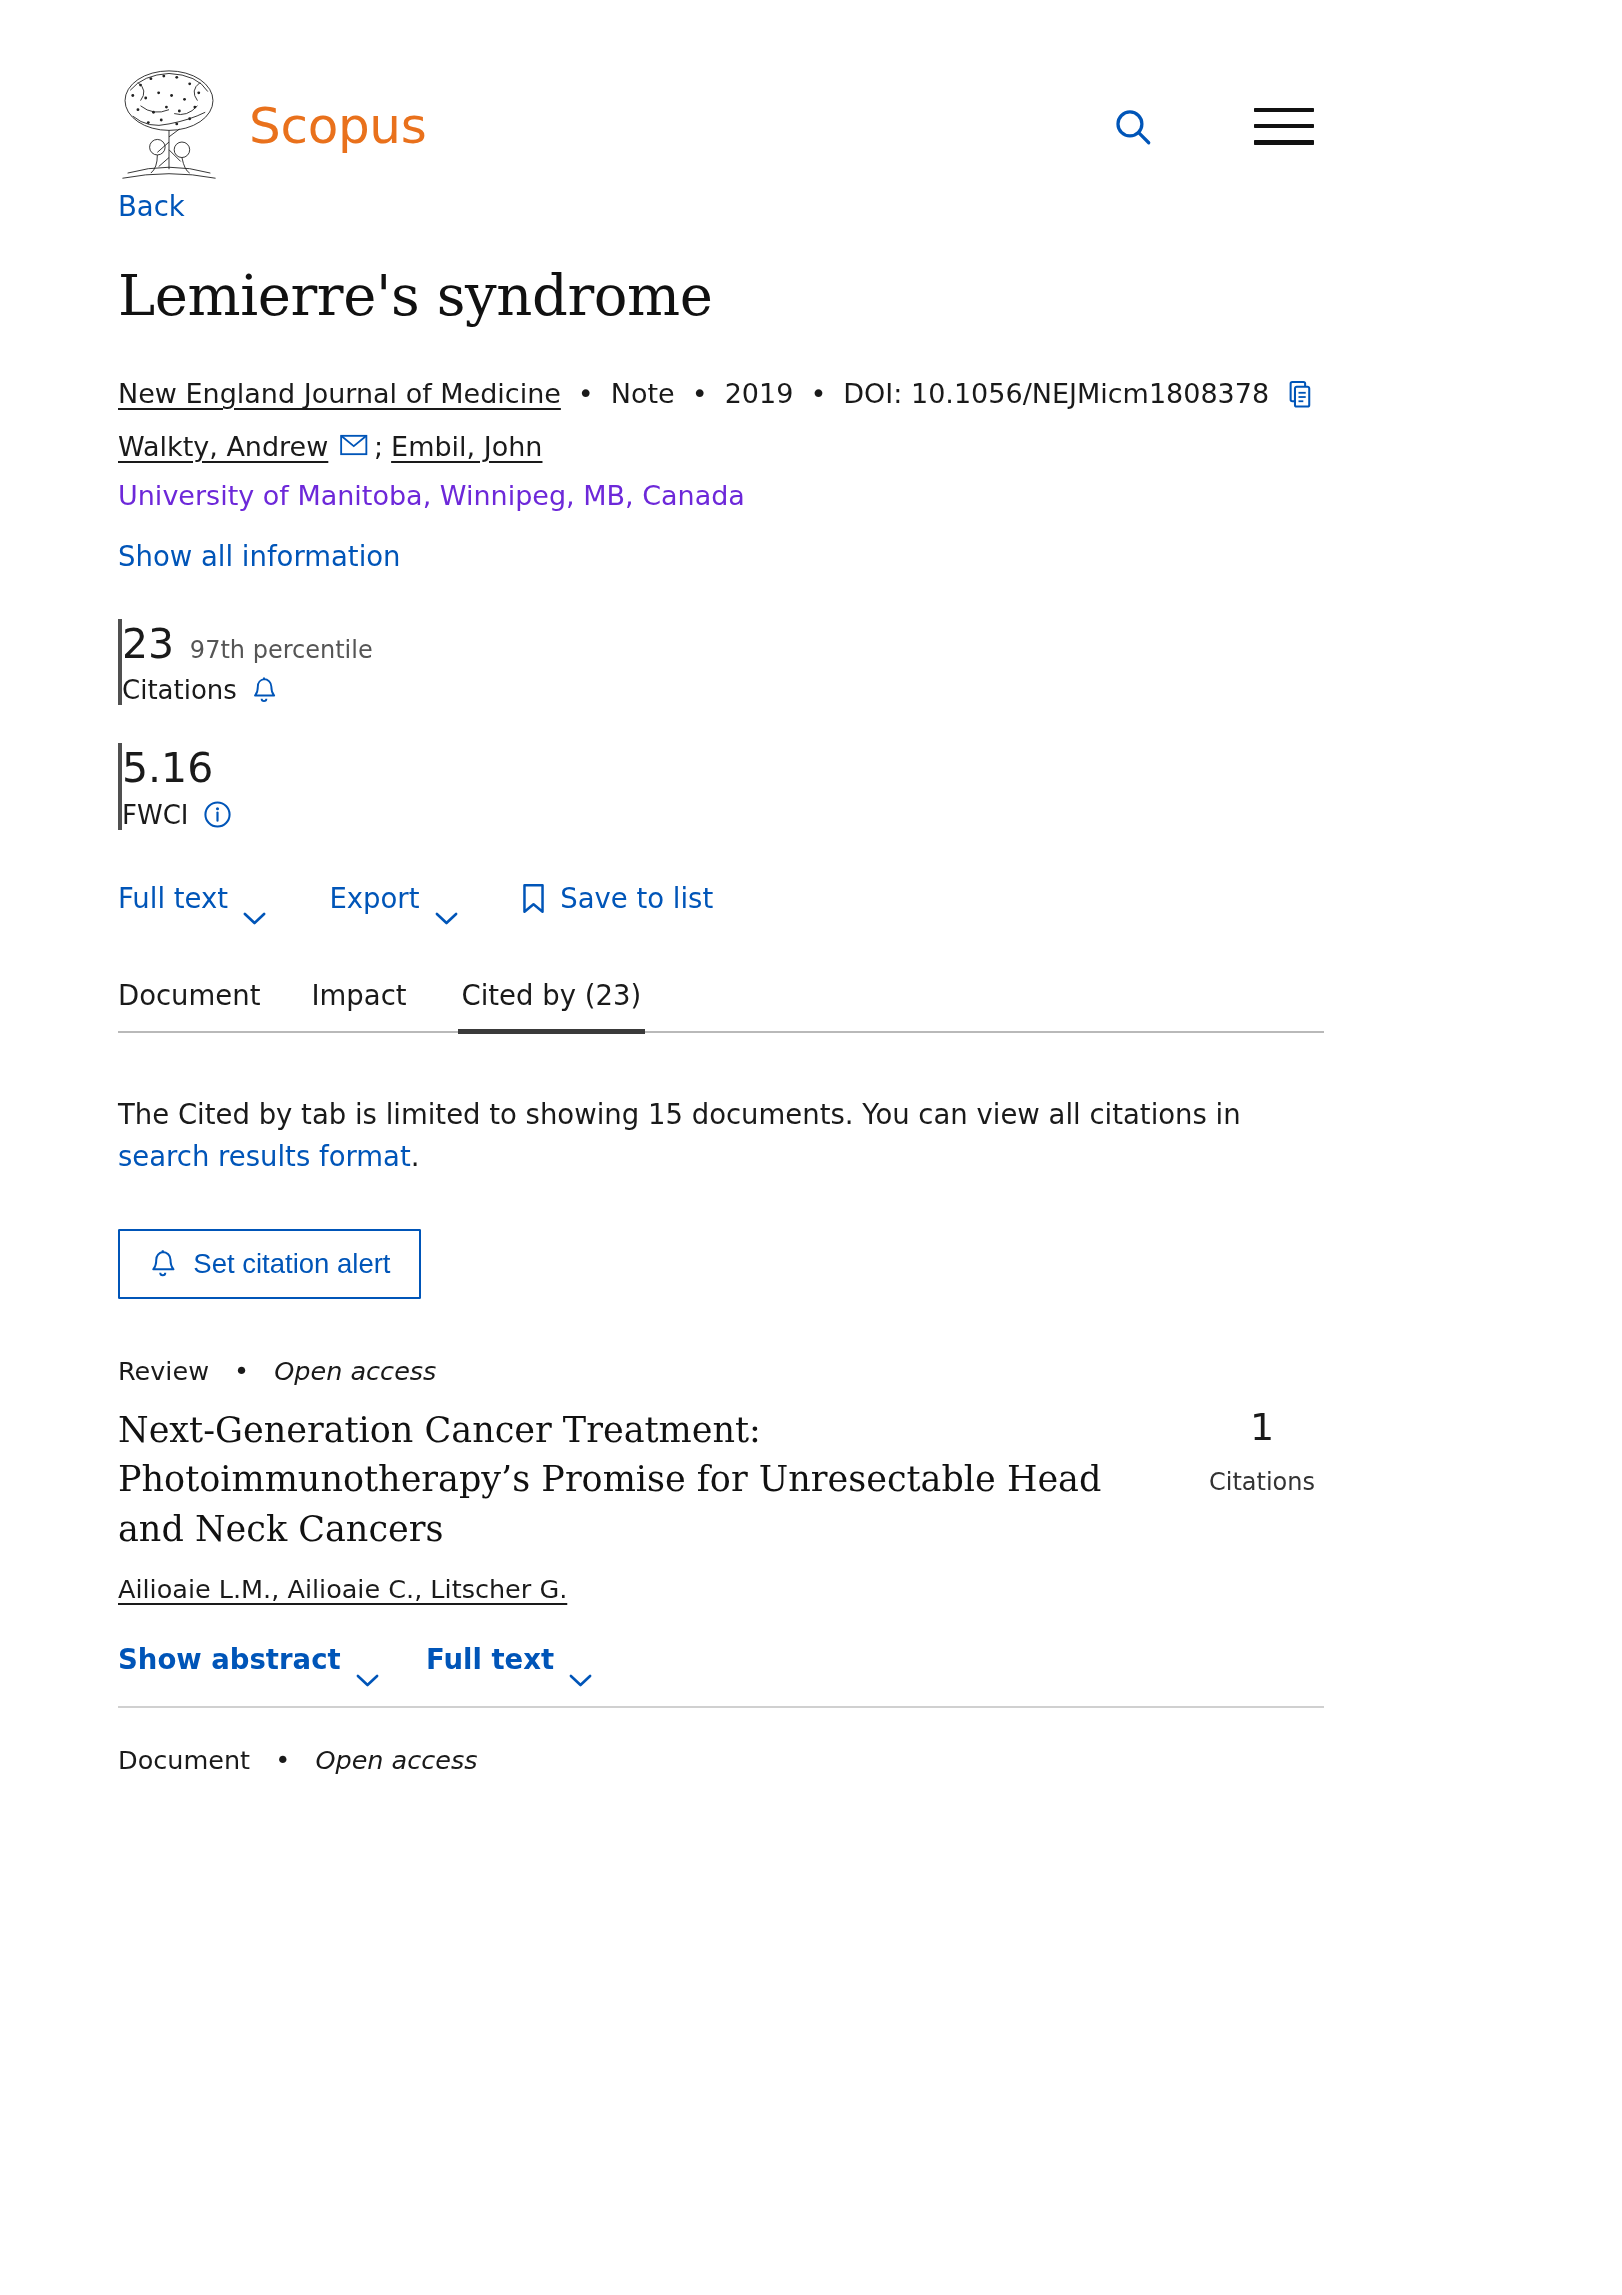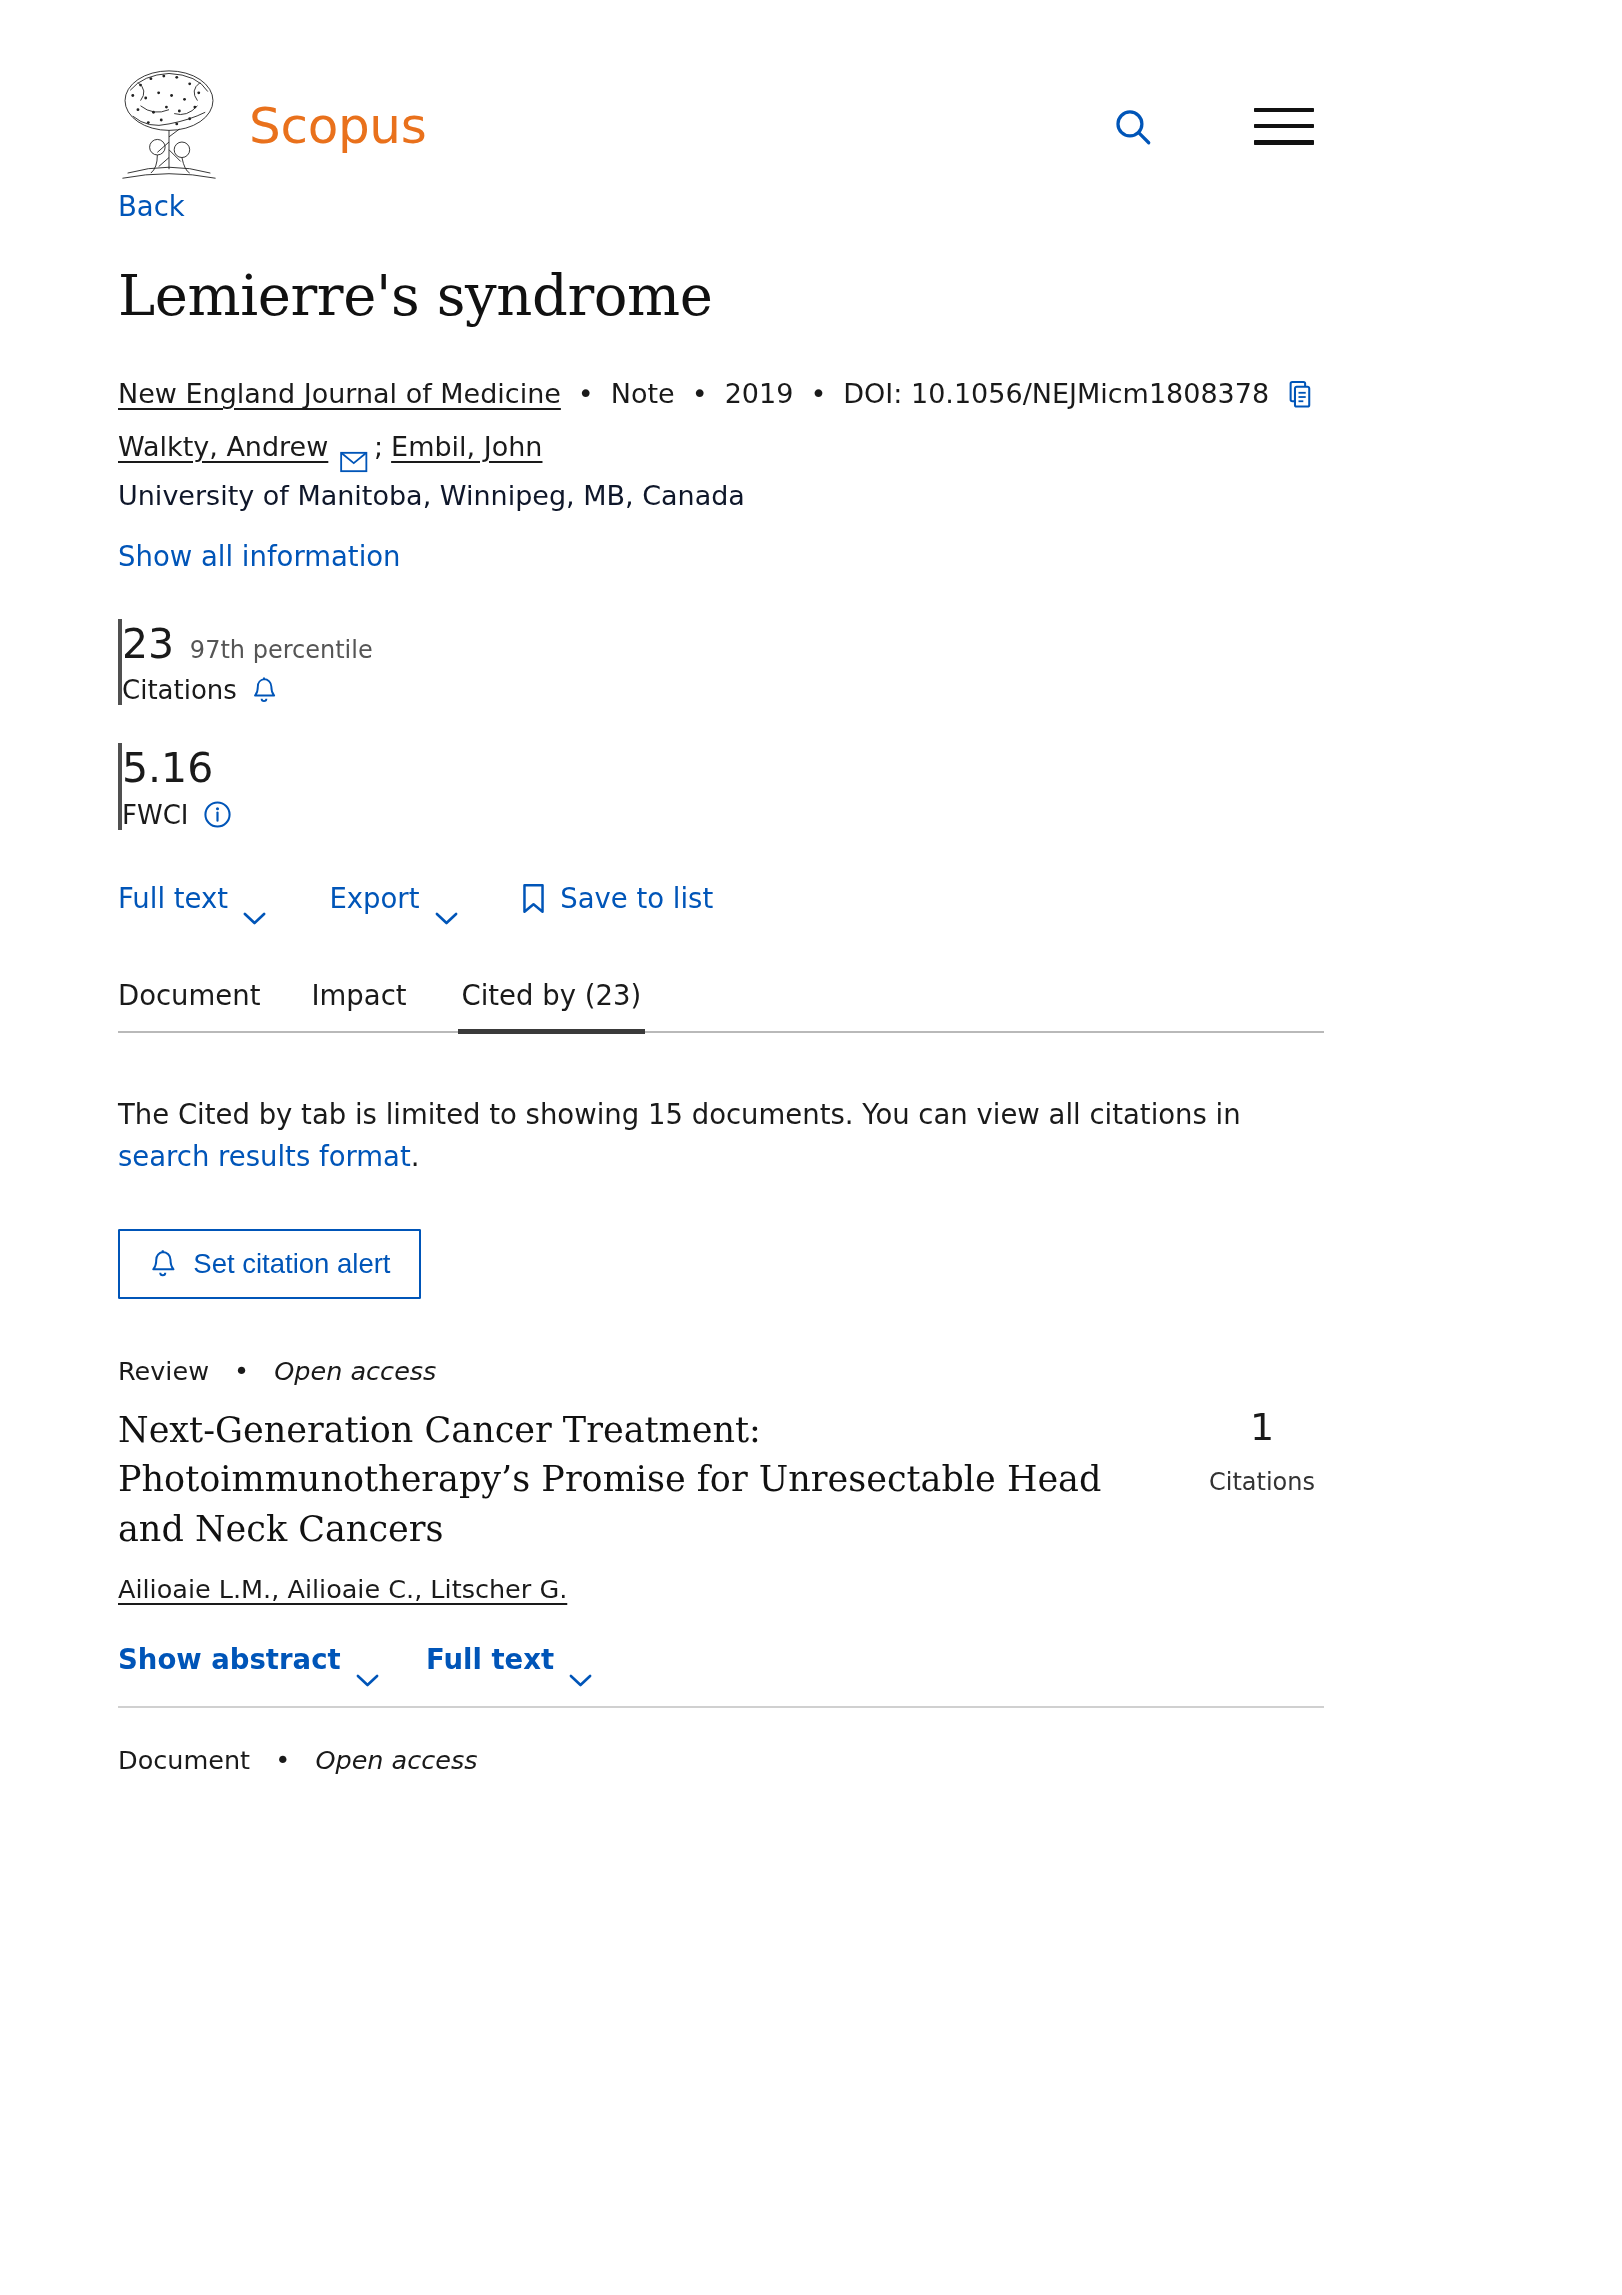--- a/index.html
+++ b/index.html
@@ -122,39 +122,39 @@
   .copy-doi {
     margin-left: 18.3px;
     width: 29px;
     height: 30px;
     cursor: pointer;
   }
   .authors-line {
     font-size: 27px;
     margin-bottom: 13.7px;
     display: flex;
-    align-items: flex-end;
+    align-items: flex-start;
     line-height: 1.45;
   }
   .authors-line a {
     color: #1a1a1a;
     text-decoration: underline;
     text-underline-offset: 4.6px;
     cursor: pointer;
   }
   .mail-icon {
     width: 27.5px;
     height: 22px;
     margin: 0 6.5px 0 11.8px;
     cursor: pointer;
   }
   .semi { margin-right: 7.9px; }
   .affiliation {
     font-size: 27px;
-    color: #0f172a;
+    color: #6d28d9;
     margin-bottom: 29px;
   }
   .show-all {
     color: #0055b8;
     font-size: 27.5px;
     text-decoration: none;
     cursor: pointer;
     display: inline-block;
     margin-bottom: 47px;
   }

